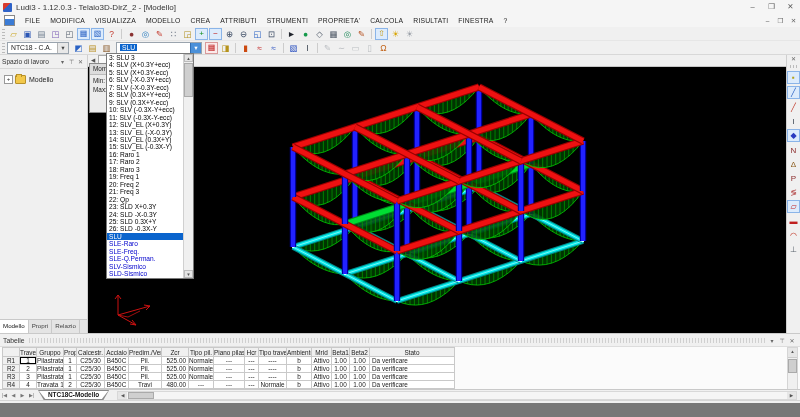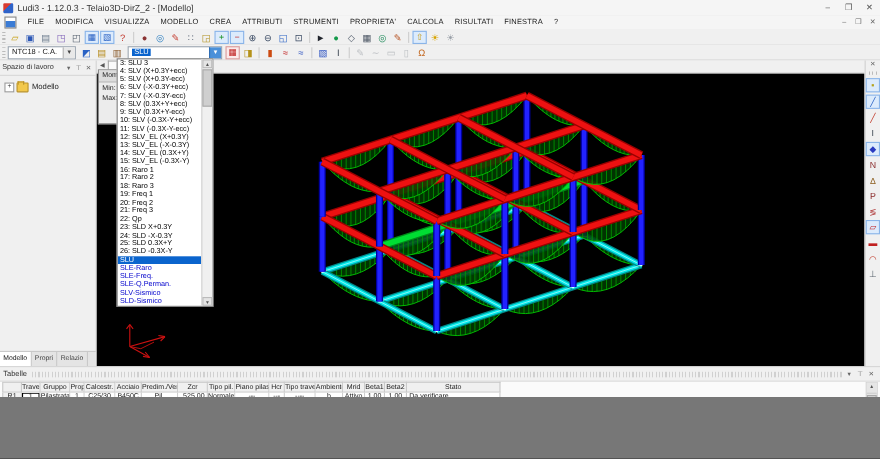--- a/index.html
+++ b/index.html
@@ -1,16 +1,16 @@
 <!DOCTYPE html>
 <html><head>
 <meta charset="utf-8">
 <style>
   html,body{margin:0;padding:0;background:#777;}
-  #app{position:relative;width:800px;height:361px;background:#f0f0f0;overflow:hidden;
+  #app{position:relative;width:800px;height:403px;background:#f0f0f0;overflow:hidden;
        font-family:"Liberation Sans",sans-serif;font-size:7px;color:#1a1a1a;
        -webkit-font-smoothing:antialiased;}
   
   #titlebar{position:absolute;left:0;top:0;width:800px;height:14px;background:#f5f5f5;
             border-bottom:1px solid #e3e3e3;display:flex;align-items:center;}
   #appicon{width:9px;height:9px;margin:0 4px 0 3px;
            background:linear-gradient(135deg,#d83a2e 0 40%,#2e62c8 40% 100%);border-radius:1px;}
   #title{font-size:8px;color:#333;white-space:nowrap;}
   .winbtns{margin-left:auto;display:flex;height:100%;}
   .winbtn{width:19px;text-align:center;font-size:7.5px;color:#555;line-height:14px;}

